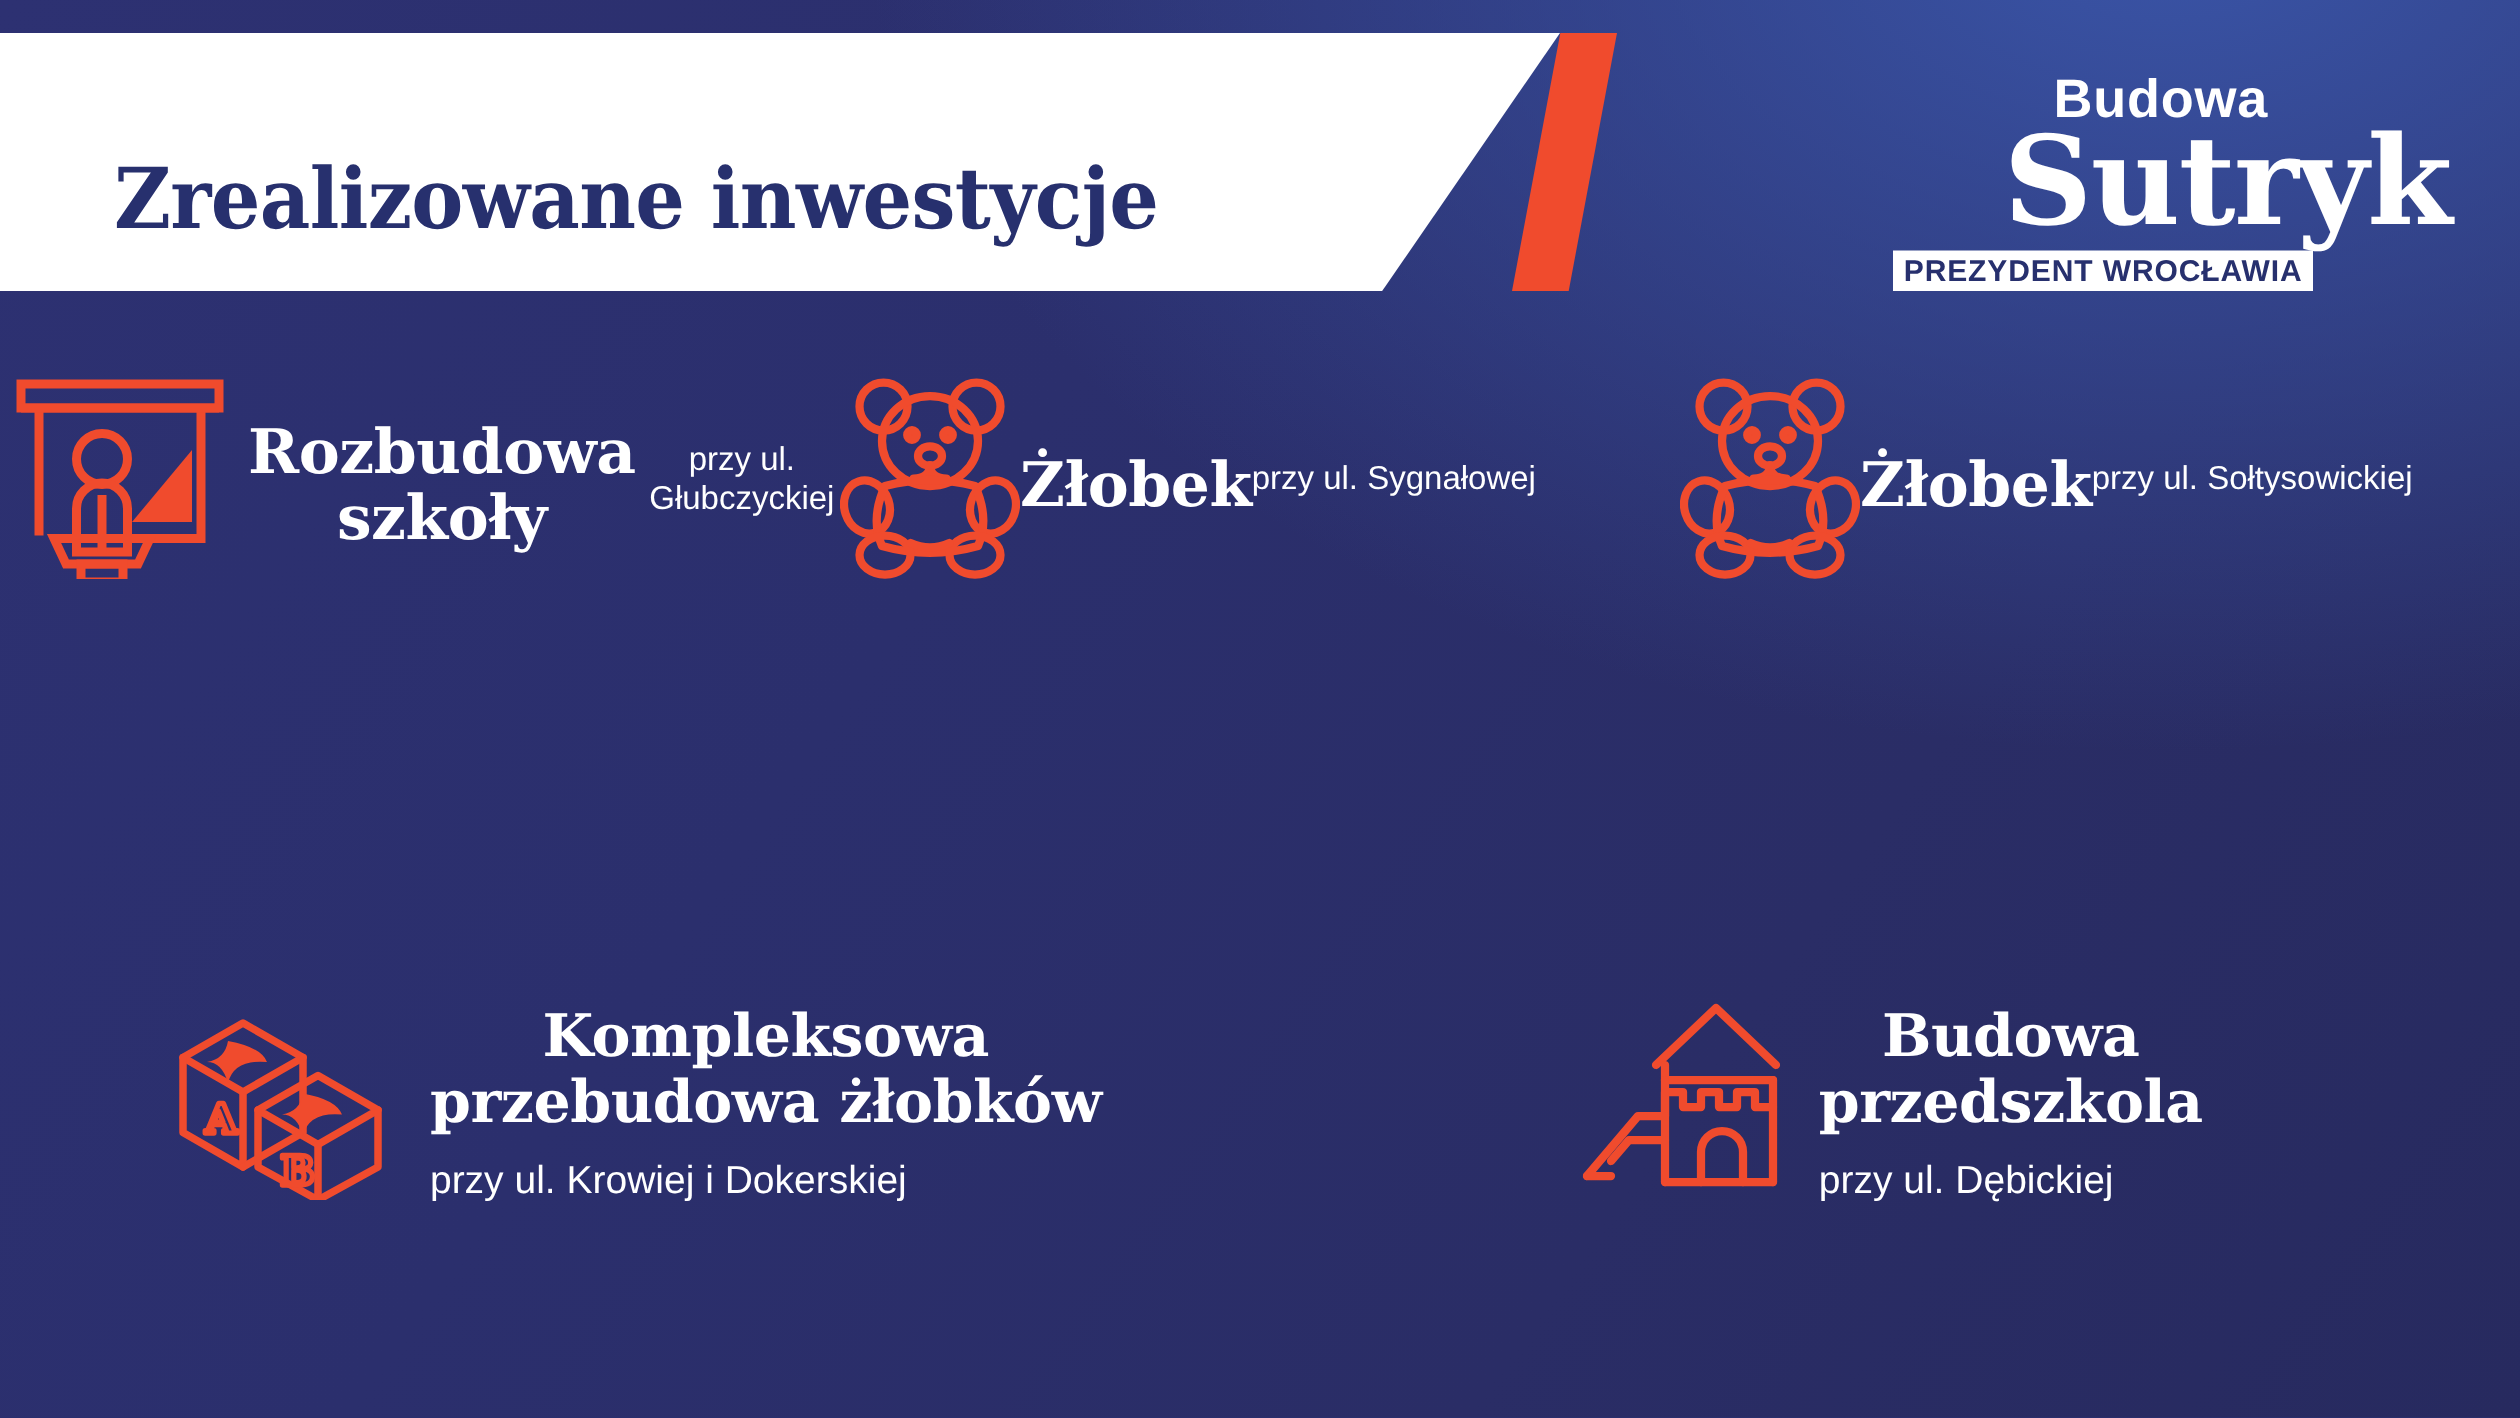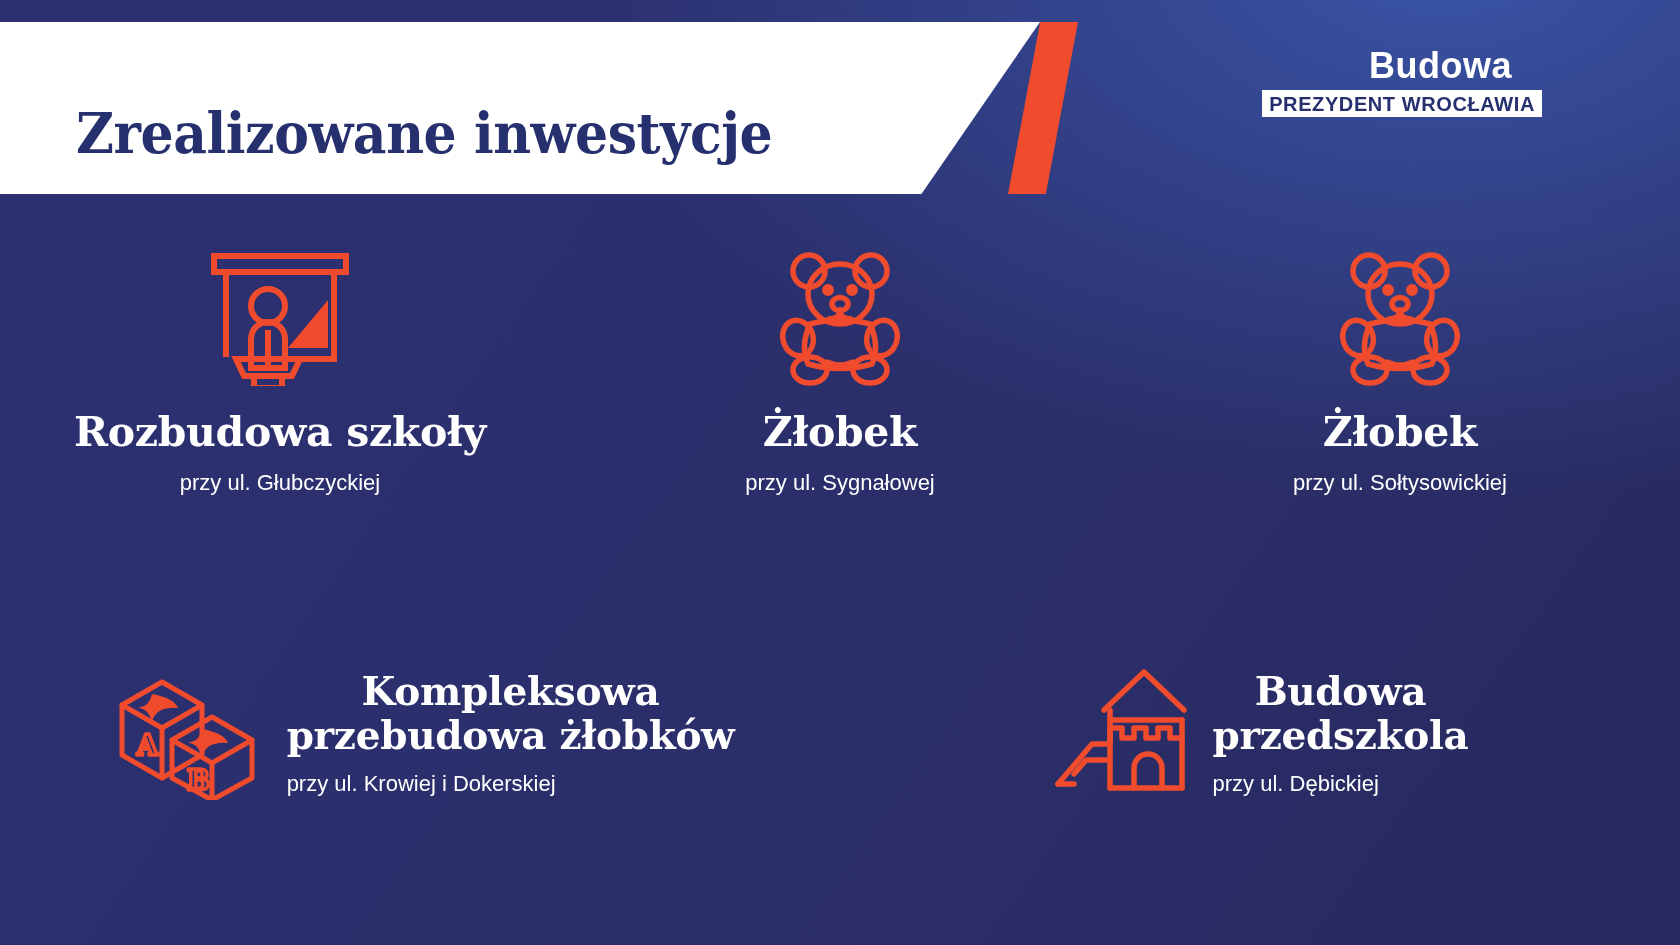--- a/index.html
+++ b/index.html
@@ -65,21 +65,21 @@
     font-weight:700;font-size:20px;letter-spacing:0.6px;
     padding:3px 7px 2px 7px;
     margin-top:6px;margin-right:92px;
     line-height:1.1;
   }
 
   
   .row{position:absolute;display:flex;}
   .row-top{left:0;top:236px;width:1680px;}
   .card-top{
-    flex:1 1 0;display:flex;flex-direction:column;align-items:center;
+    flex:1 1 0;display:flex;flex-direction:row;align-items:center;
   }
   .icon-wrap{display:flex;align-items:flex-end;justify-content:center;height:150px;}
   .card-title{
     font-family:"DejaVu Serif","Liberation Serif",serif;
     font-weight:700;color:#ffffff;
     font-size:41px;line-height:1.08;
     text-align:center;margin-top:24px;
     letter-spacing:-0.3px;
   }
   .card-sub{
@@ -97,37 +97,38 @@
   .btext{margin-left:26px;padding-top:10px;}
   .btitle{
     font-family:"DejaVu Serif","Liberation Serif",serif;
     font-weight:700;color:#ffffff;
     font-size:39px;line-height:1.12;letter-spacing:-0.3px;
     text-align:center;white-space:pre-line;
   }
   .bsub{
     font-family:"Liberation Sans",sans-serif;
     font-weight:400;color:#ffffff;
-    font-size:22px;line-height:1.2;margin-top:14px;text-align:left;
+    font-size:26px;line-height:1.2;margin-top:14px;text-align:left;
   }
   svg{display:block;}
 </style>
 </head>
 <body>
 
 <div id="slide">
 
   <div class="header-band">
     <div class="header-white"></div>
     <div class="header-stripe"></div>
     <div class="slide-title">Zrealizowane inwestycje</div>
   </div>
 
   <div class="logo">
     <div class="logo-first">Budowa</div>
+    <div class="logo-last">Sutryk</div>
     <div class="logo-tag">PREZYDENT WROCŁAWIA</div>
   </div>
 
   <div class="row row-top">
 
     <div class="card-top">
       <div class="icon-wrap">
         <svg width="160" height="142" viewBox="0 0 160 142">
           <g fill="none" stroke="#f04b2d" stroke-width="6" stroke-linejoin="miter">
             <rect x="14" y="12" width="132" height="16"></rect>

